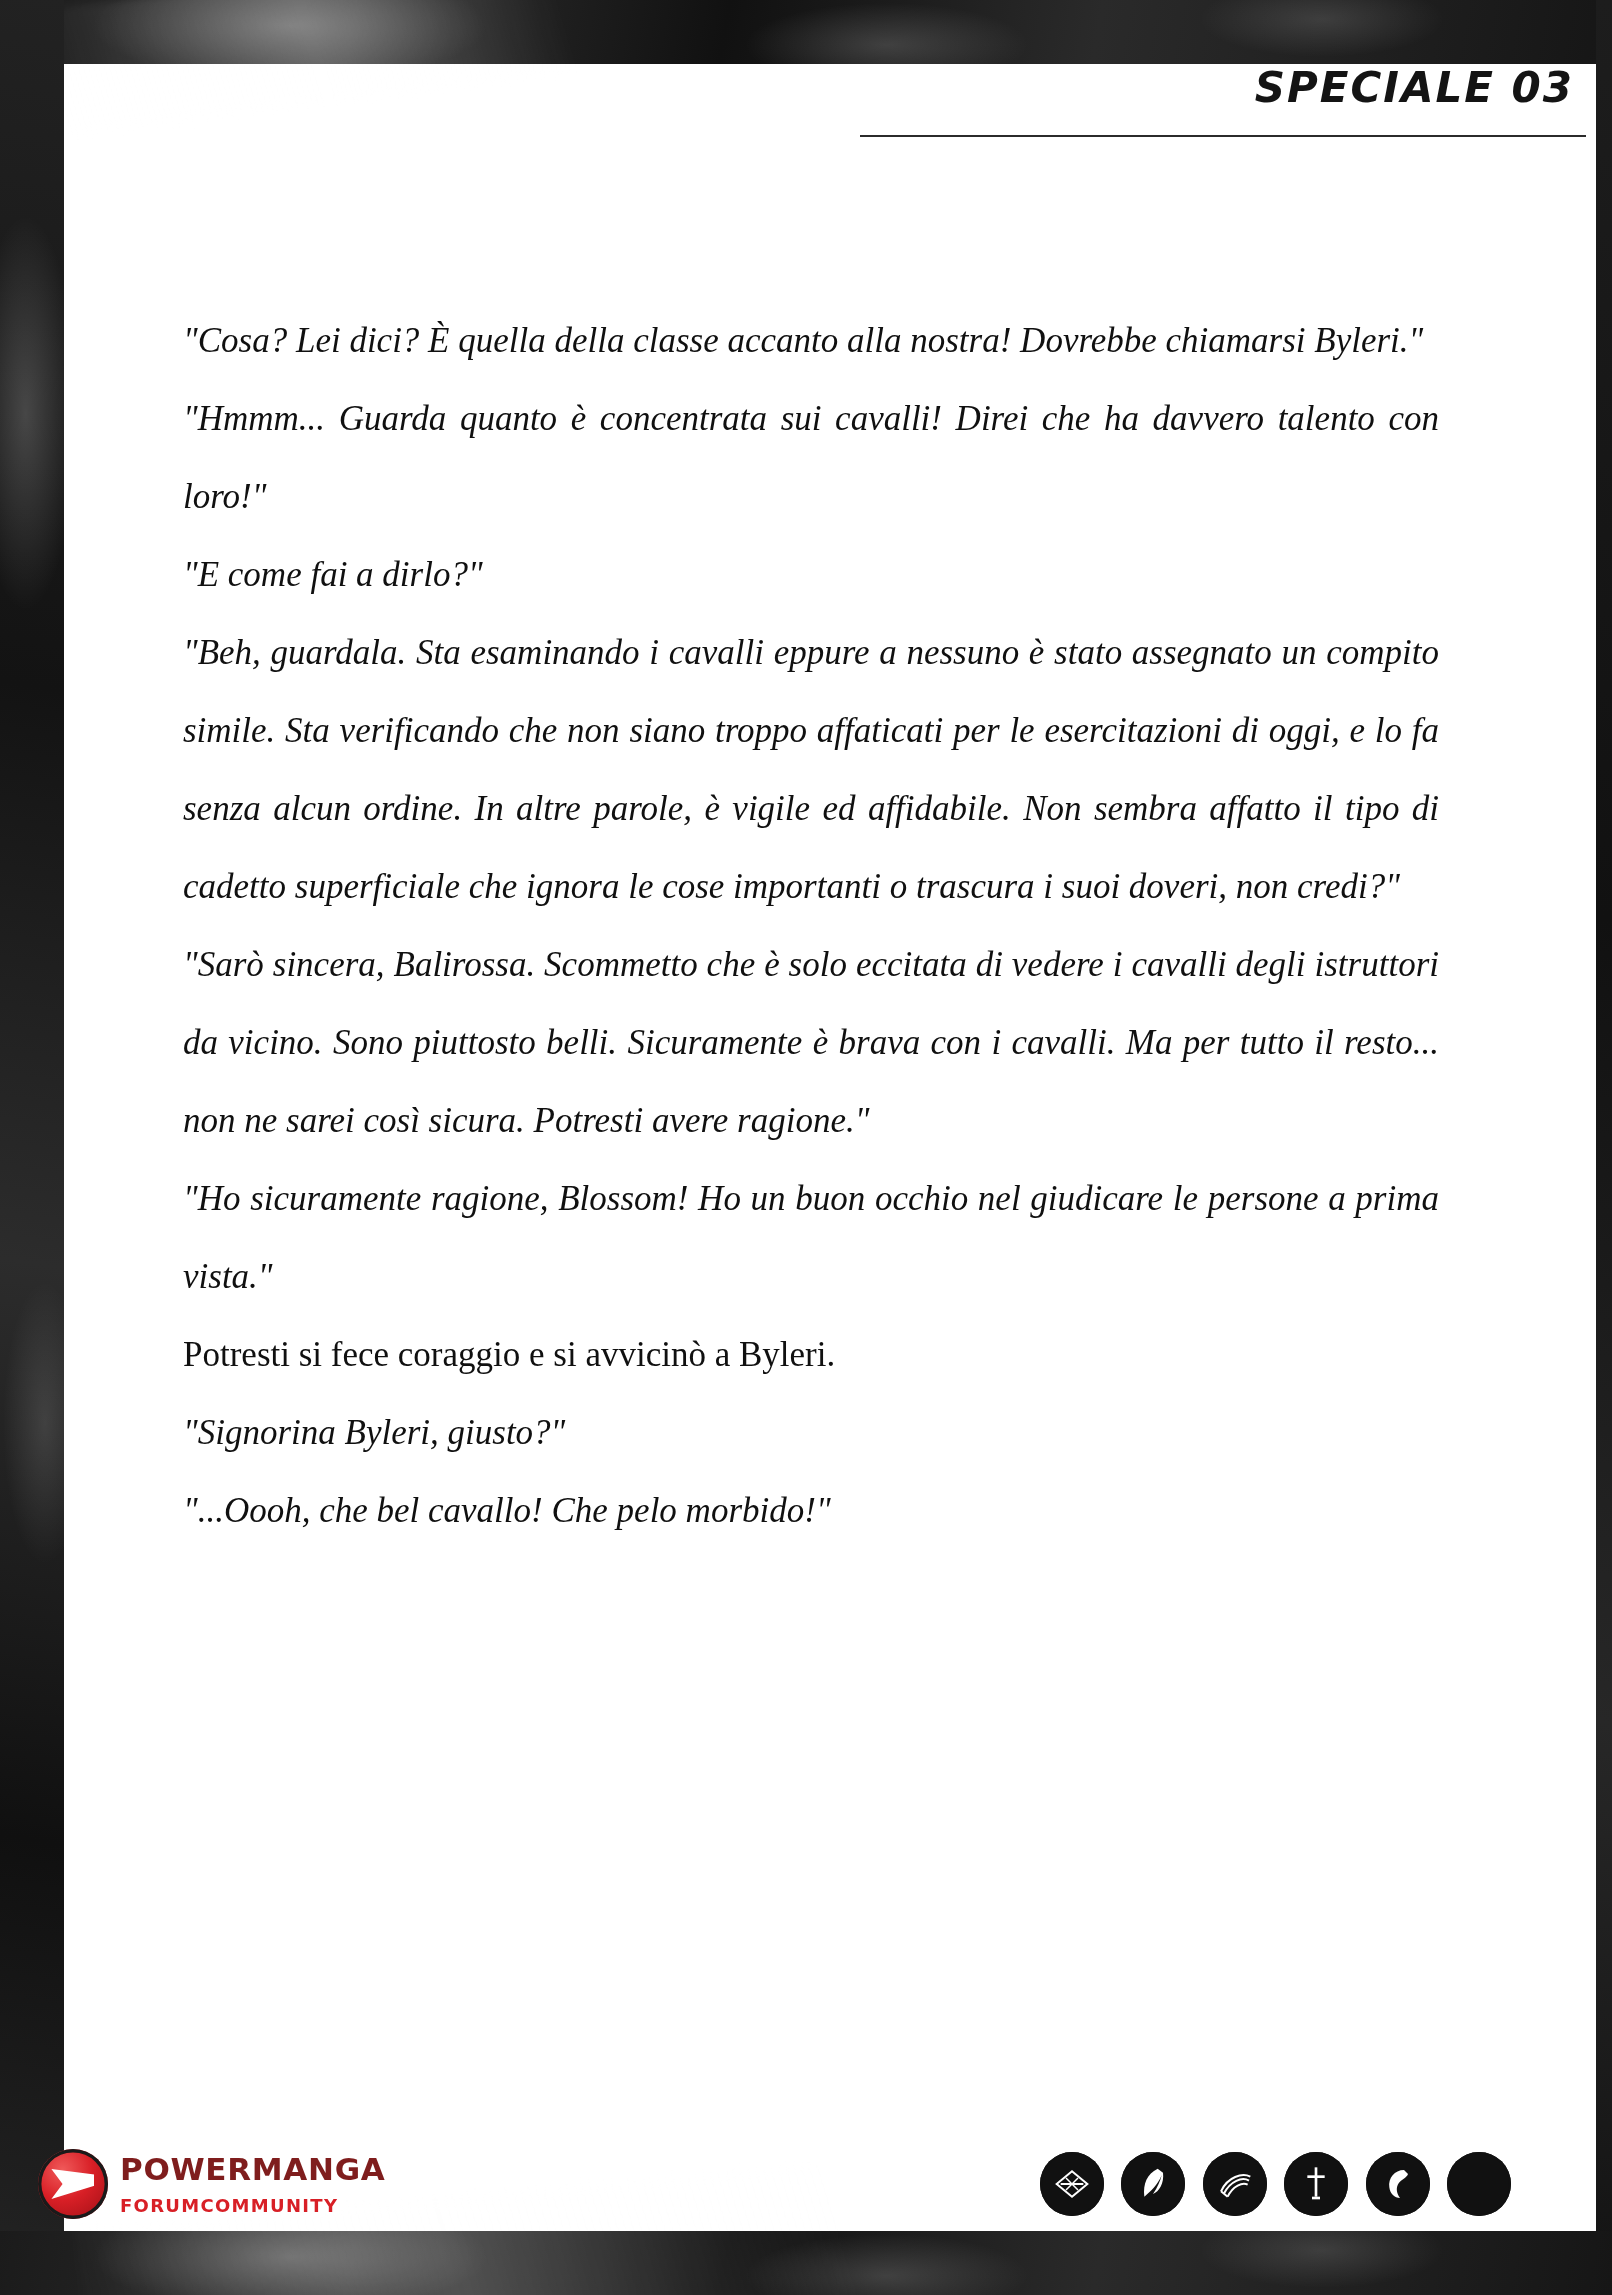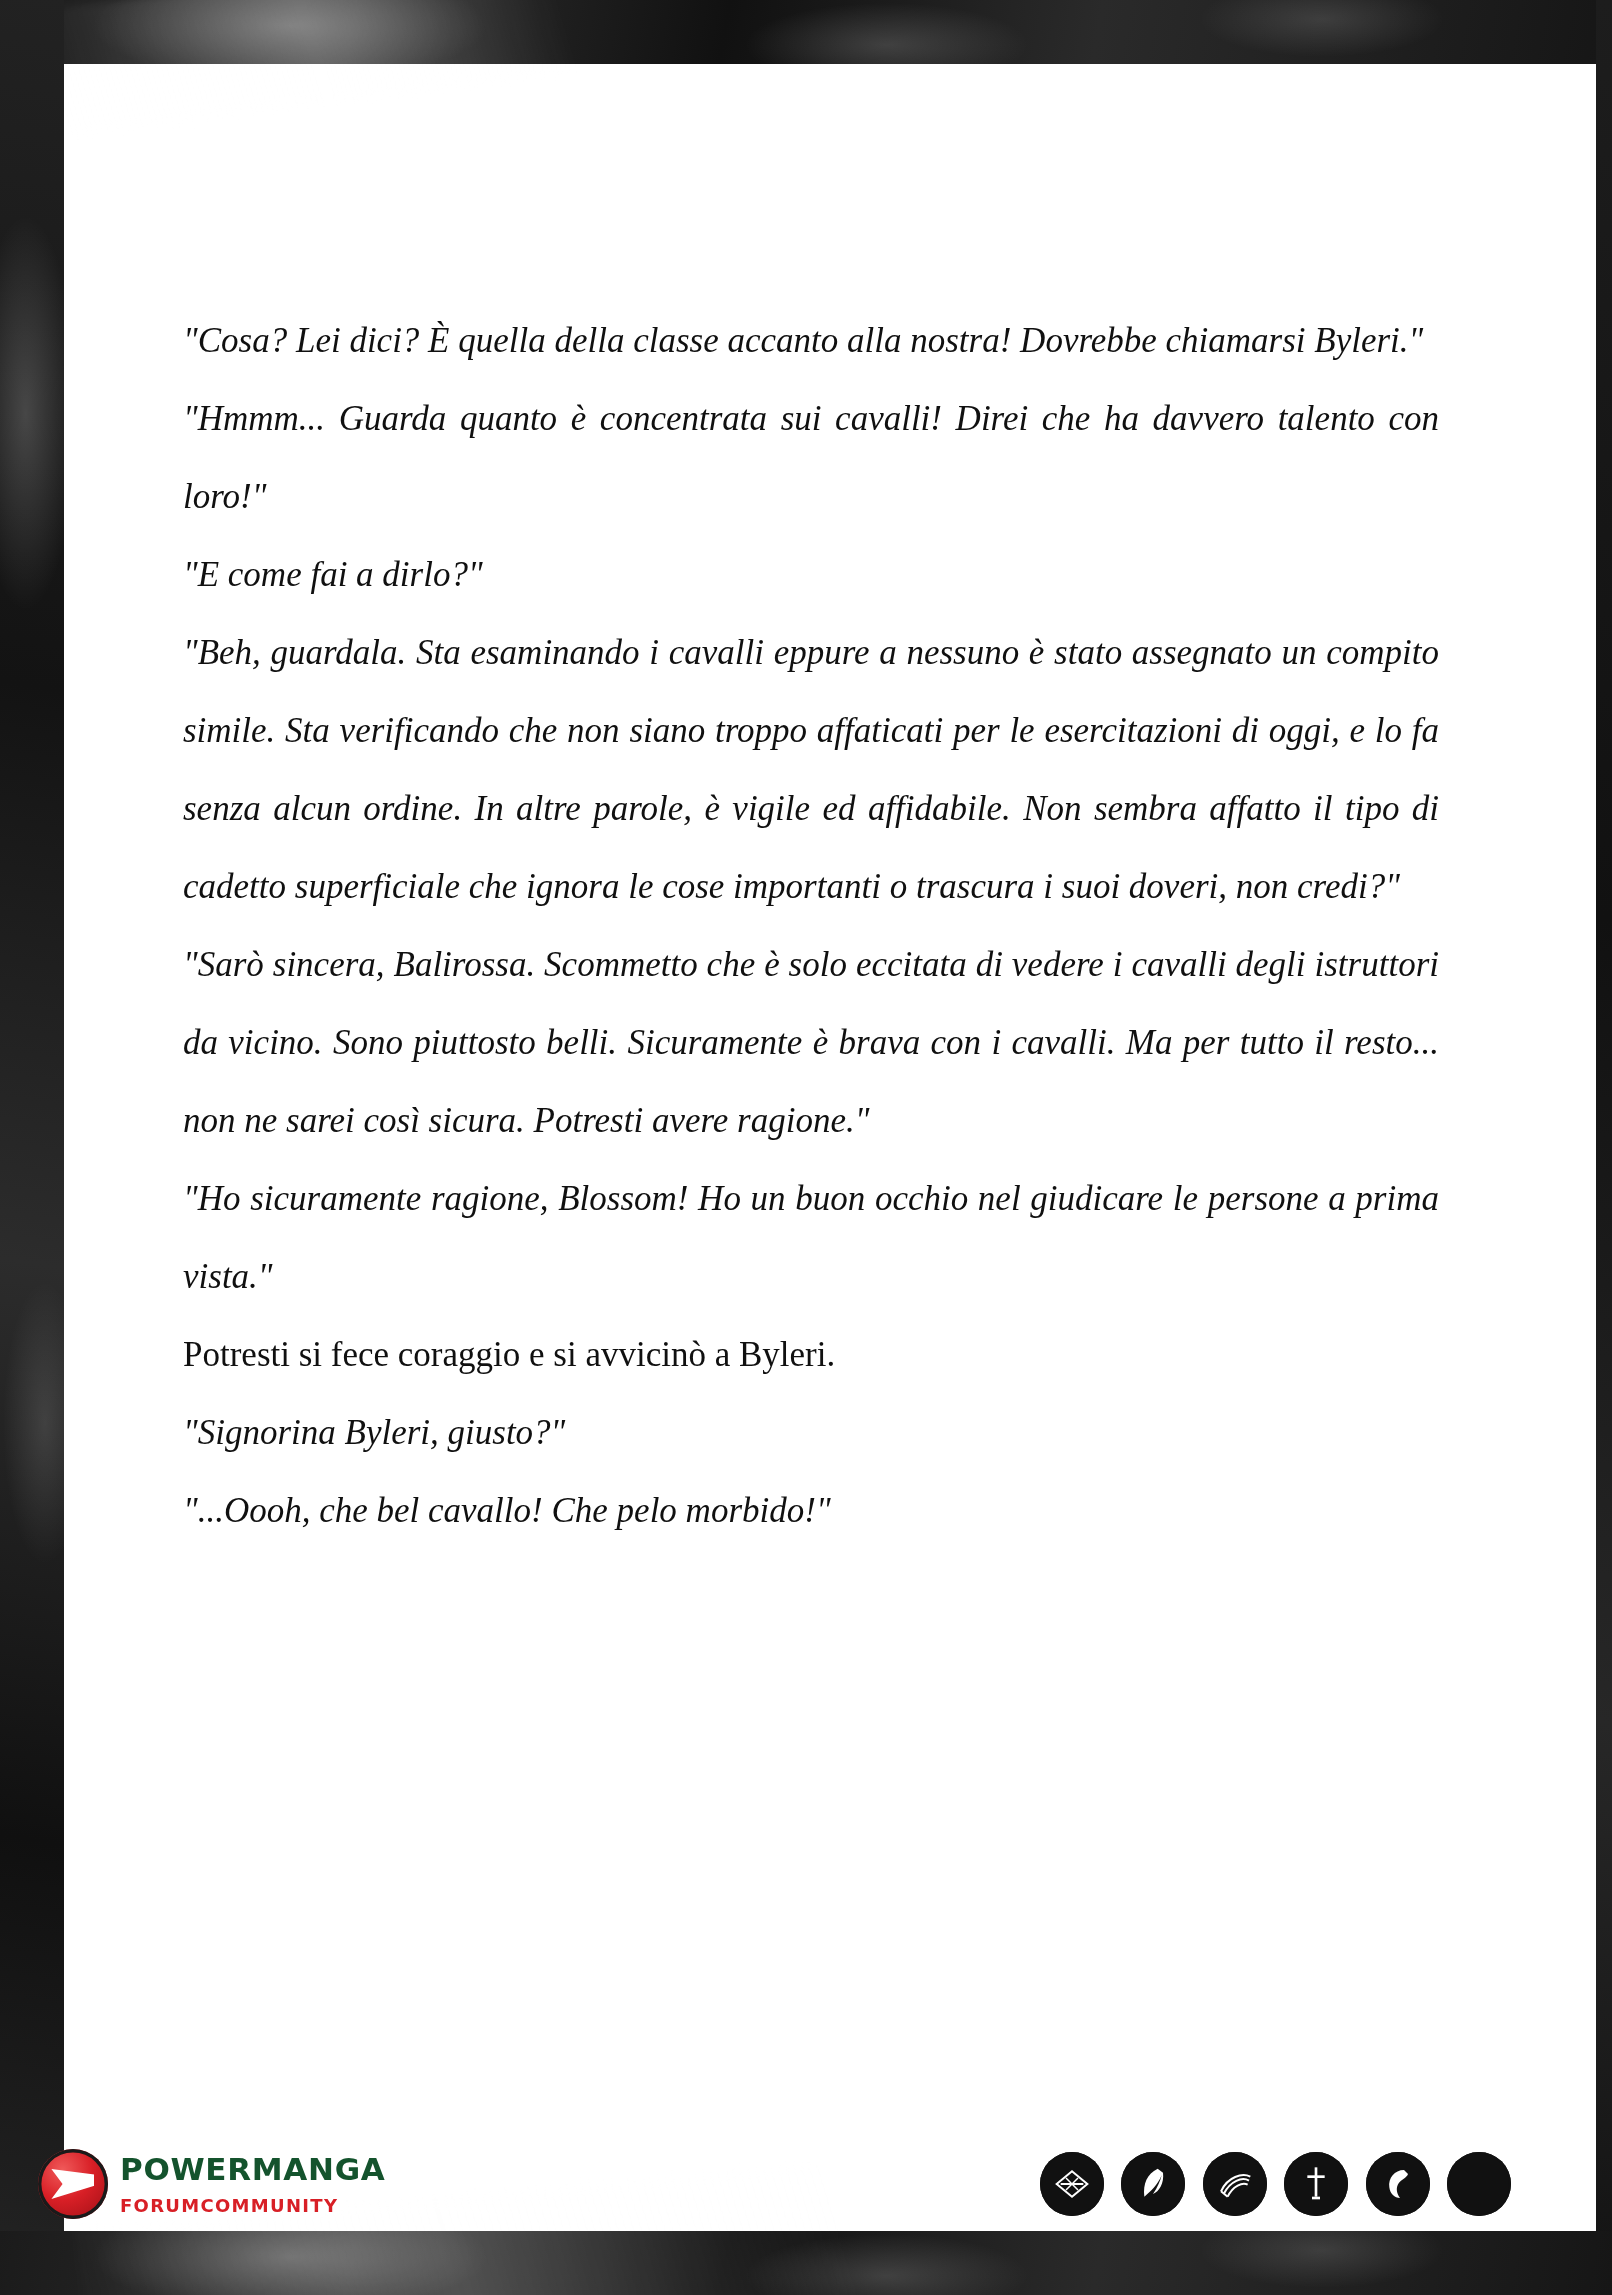--- a/index.html
+++ b/index.html
@@ -148,21 +148,21 @@
     width: 43px; height: 30px;
     background: #ffffff;
     clip-path: polygon(0 0, 100% 18%, 100% 56%, 0 100%, 26% 50%);
   }
   .logo-text { line-height: 1; }
   .logo-main {
     font-family: "DejaVu Sans", sans-serif;
     font-weight: bold;
     font-size: 31px;
     letter-spacing: 0.7px;
-    color: #14532d;
+    color: #7f1d1d;
     display: block;
   }
   .logo-sub {
     font-family: "DejaVu Sans", sans-serif;
     font-weight: bold;
     font-size: 18px;
     letter-spacing: 1.3px;
     color: #d81f26;
     display: block;
     margin-top: 12px;
@@ -194,20 +194,24 @@
 
   <div class="band band-top">
     <div class="streak"></div>
   </div>
   <div class="band band-left"></div>
   <div class="band band-right"></div>
   <div class="band band-bottom">
     <div class="streak2"></div>
   </div>
 
+  <div class="header">
+    <div class="header-title">SPECIALE 03</div>
+    <div class="header-rule"></div>
+  </div>
 
   <div class="content">
     <p class="line italic">"Cosa? Lei dici? È quella della classe accanto alla nostra! Dovrebbe chiamarsi Byleri."</p>
     <p class="line italic">"Hmmm... Guarda quanto è concentrata sui cavalli! Direi che ha davvero talento con loro!"</p>
     <p class="line italic">"E come fai a dirlo?"</p>
     <p class="line italic">"Beh, guardala. Sta esaminando i cavalli eppure a nessuno è stato assegnato un compito simile. Sta verificando che non siano troppo affaticati per le esercitazioni di oggi, e lo fa senza alcun ordine. In altre parole, è vigile ed affidabile. Non sembra affatto il tipo di cadetto superficiale che ignora le cose importanti o trascura i suoi doveri, non credi?"</p>
     <p class="line italic">"Sarò sincera, Balirossa. Scommetto che è solo eccitata di vedere i cavalli degli istruttori da vicino. Sono piuttosto belli. Sicuramente è brava con i cavalli. Ma per tutto il resto... non ne sarei così sicura. Potresti avere ragione."</p>
     <p class="line italic">"Ho sicuramente ragione, Blossom! Ho un buon occhio nel giudicare le persone a prima vista."</p>
     <p class="line roman">Potresti si fece coraggio e si avvicinò a Byleri.</p>
     <p class="line italic">"Signorina Byleri, giusto?"</p>

